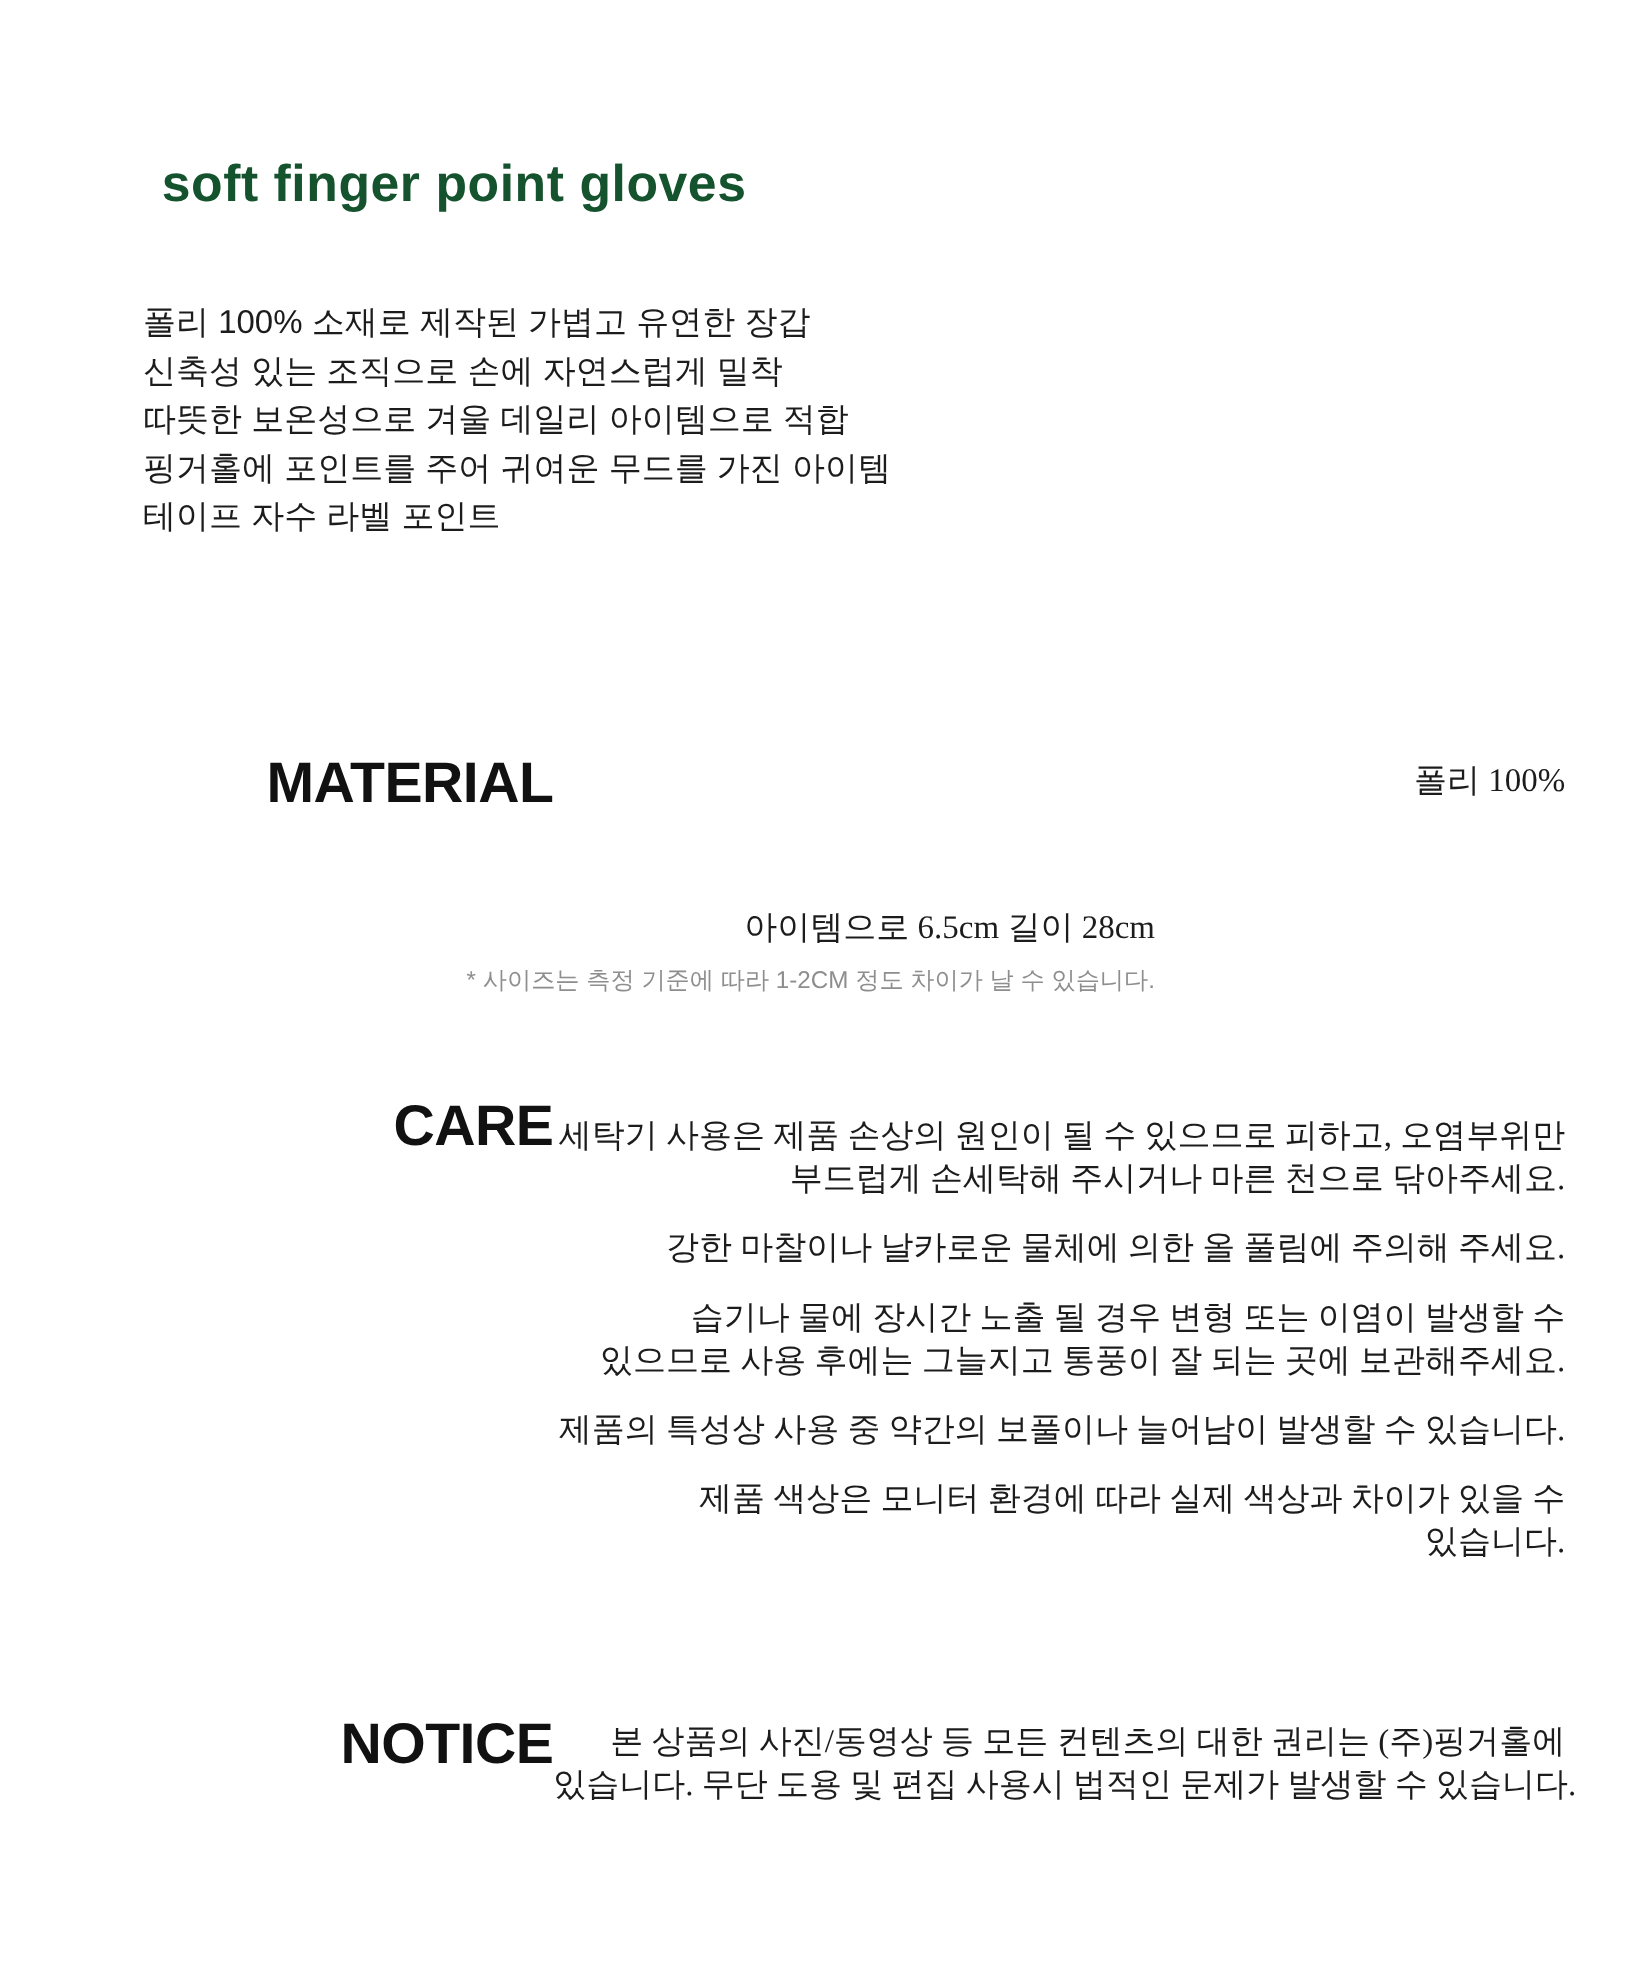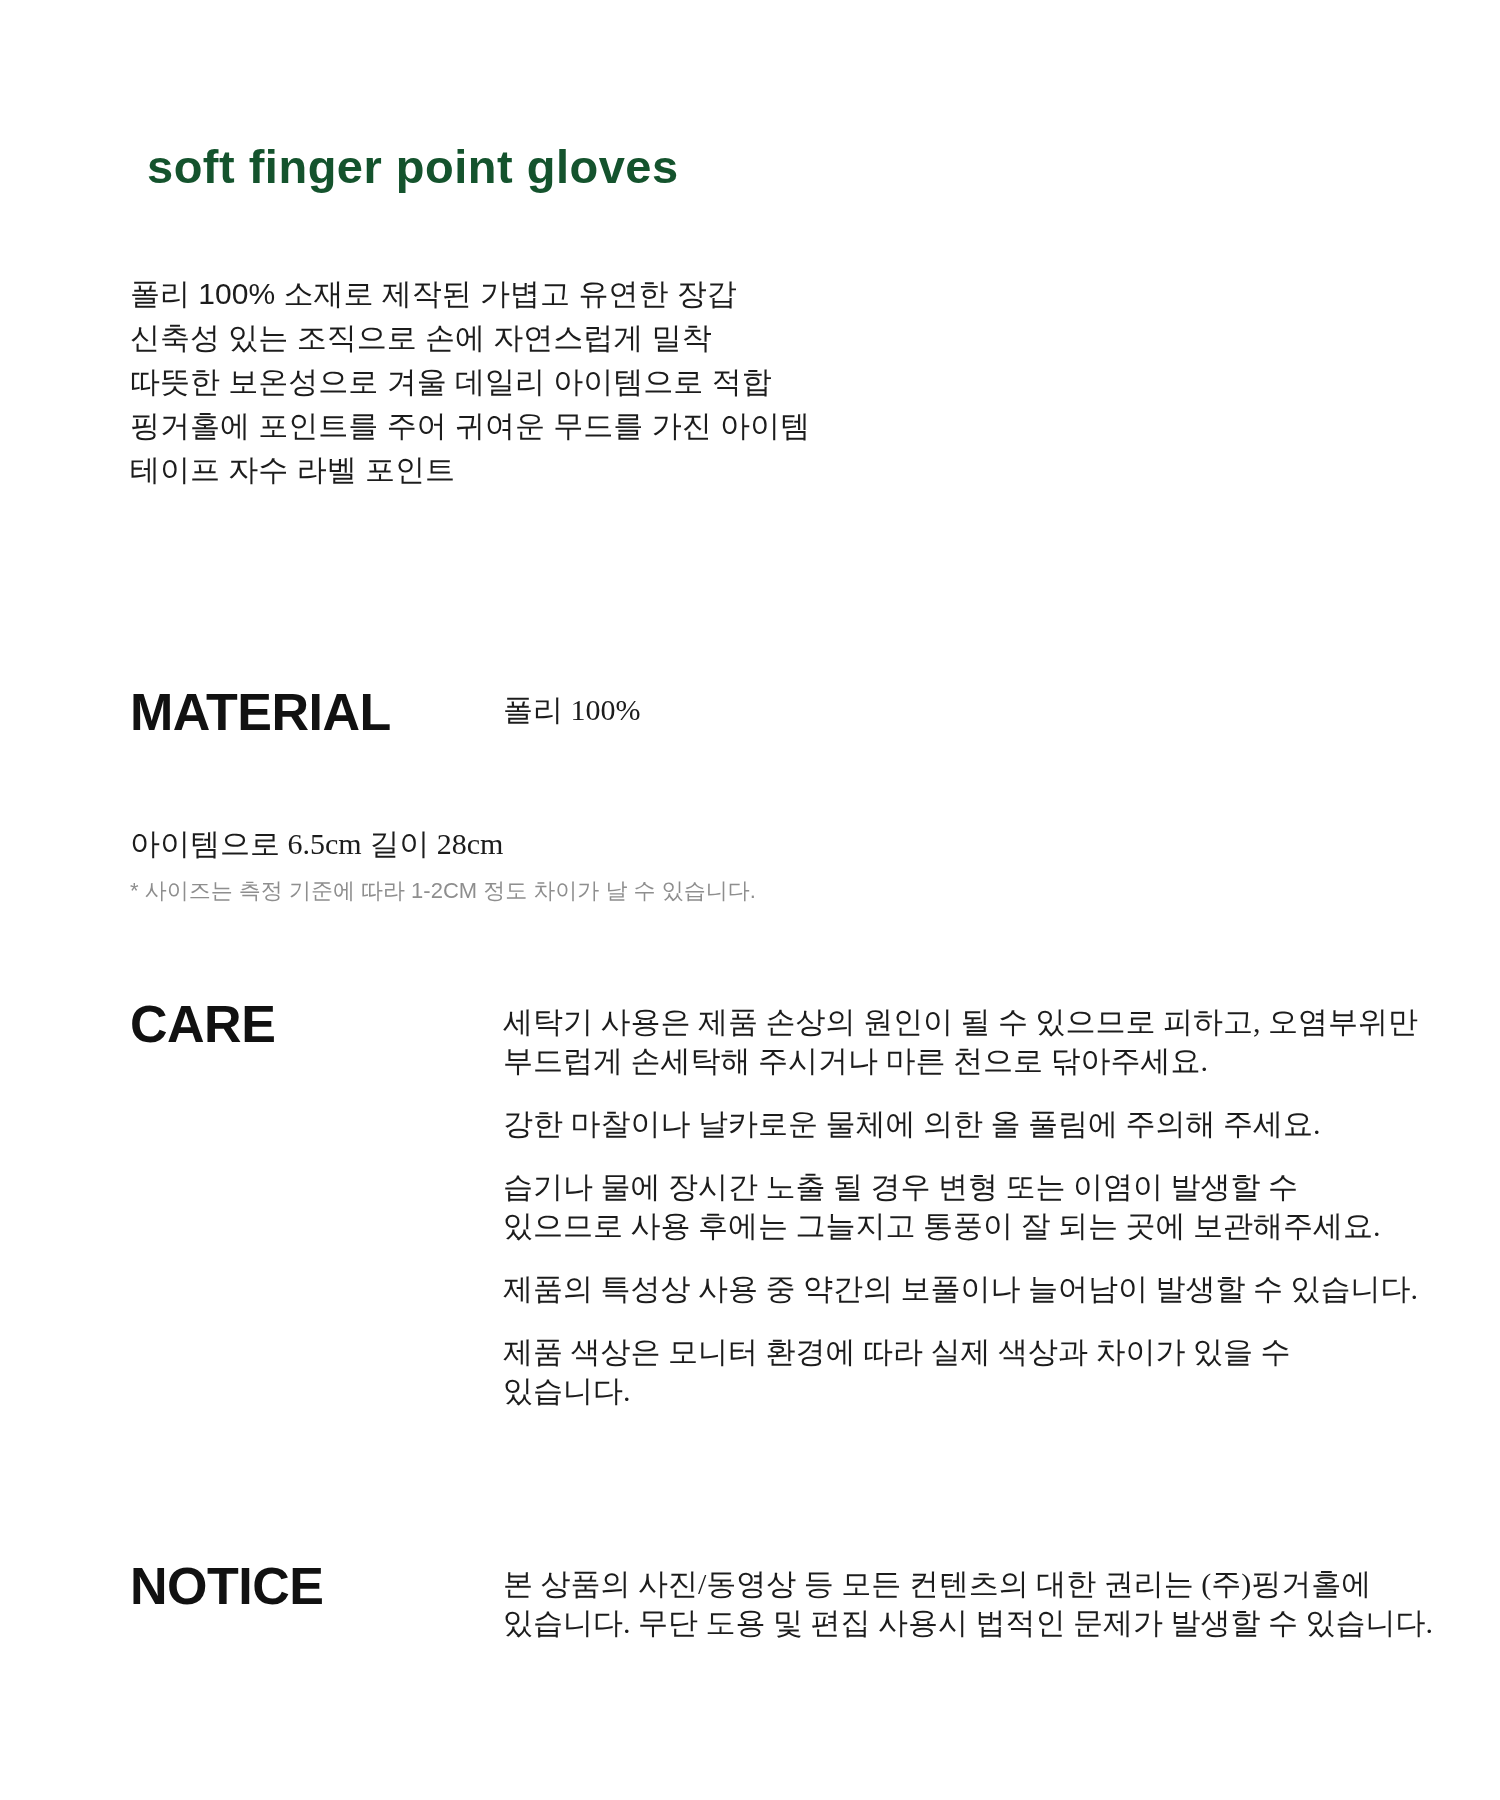--- a/index.html
+++ b/index.html
@@ -34,20 +34,21 @@
     line-height: 44px;
     color: #1c1c1c;
   }
   .desc-line { white-space: nowrap; }
   .spec-row {
     position: absolute;
     left: 130px;
     display: flex;
     align-items: flex-start;
     width: 1300px;
+    text-align: right;
   }
   .row-material { top: 686px; }
   .row-size     { top: 820px; }
   .row-care     { top: 998px; }
   .row-notice   { top: 1560px; }
   .spec-label {
     flex: 0 0 373px;
     width: 373px;
     font-size: 52px;
     font-weight: 700;
@@ -63,21 +64,21 @@
     width: 920px;
   }
   .spec-value .value-line { white-space: nowrap; font-family: Liberation Serif, serif; }
   .size-note {
     margin-top: 14px;
     font-size: 22px;
     line-height: 28px;
     color: #8e8e8e;
     white-space: nowrap;
   }
-  .care-para { margin-bottom: 24px; }
+  .care-para { margin-bottom: 24px; margin-top: 11px; }
   .care-para:last-child { margin-bottom: 0; }
 </style>
 </head>
 <body>
 
 <div class="page">
 
   <h1 class="title">soft finger point gloves</h1>
 
   <div class="desc">

